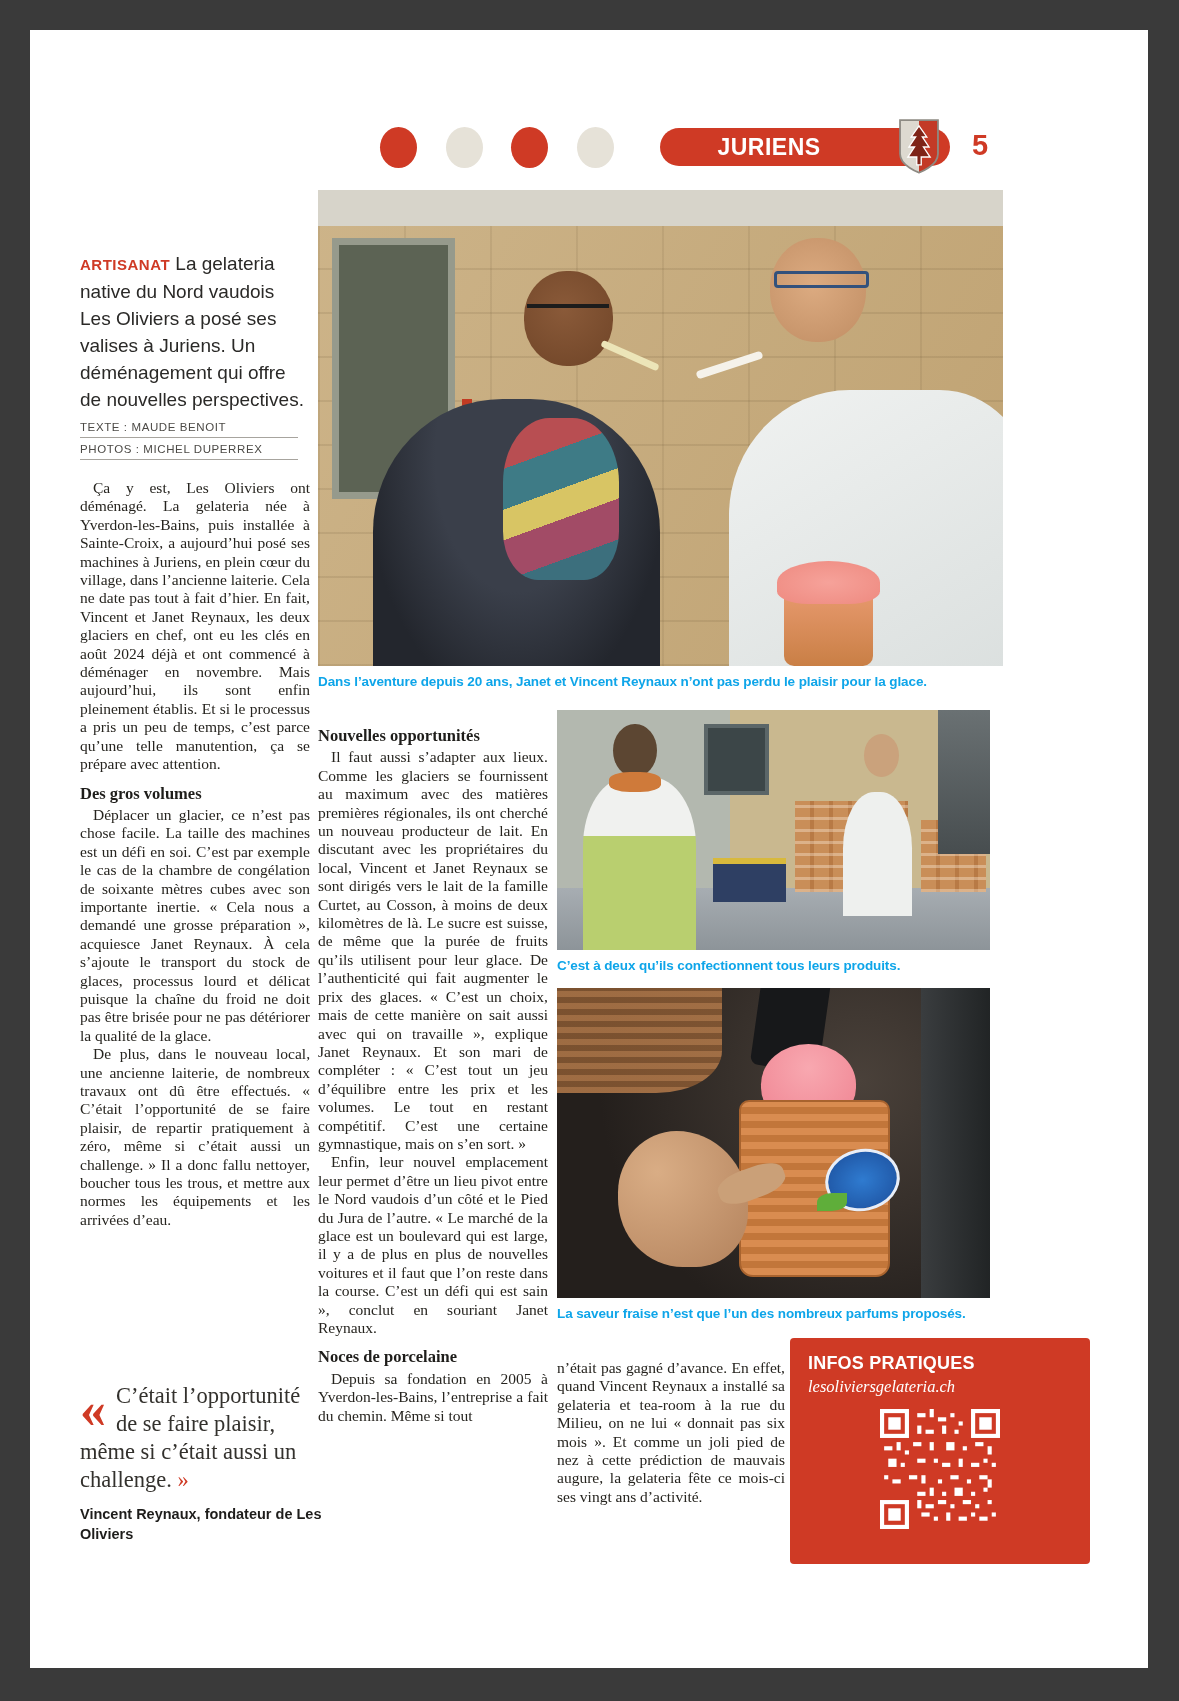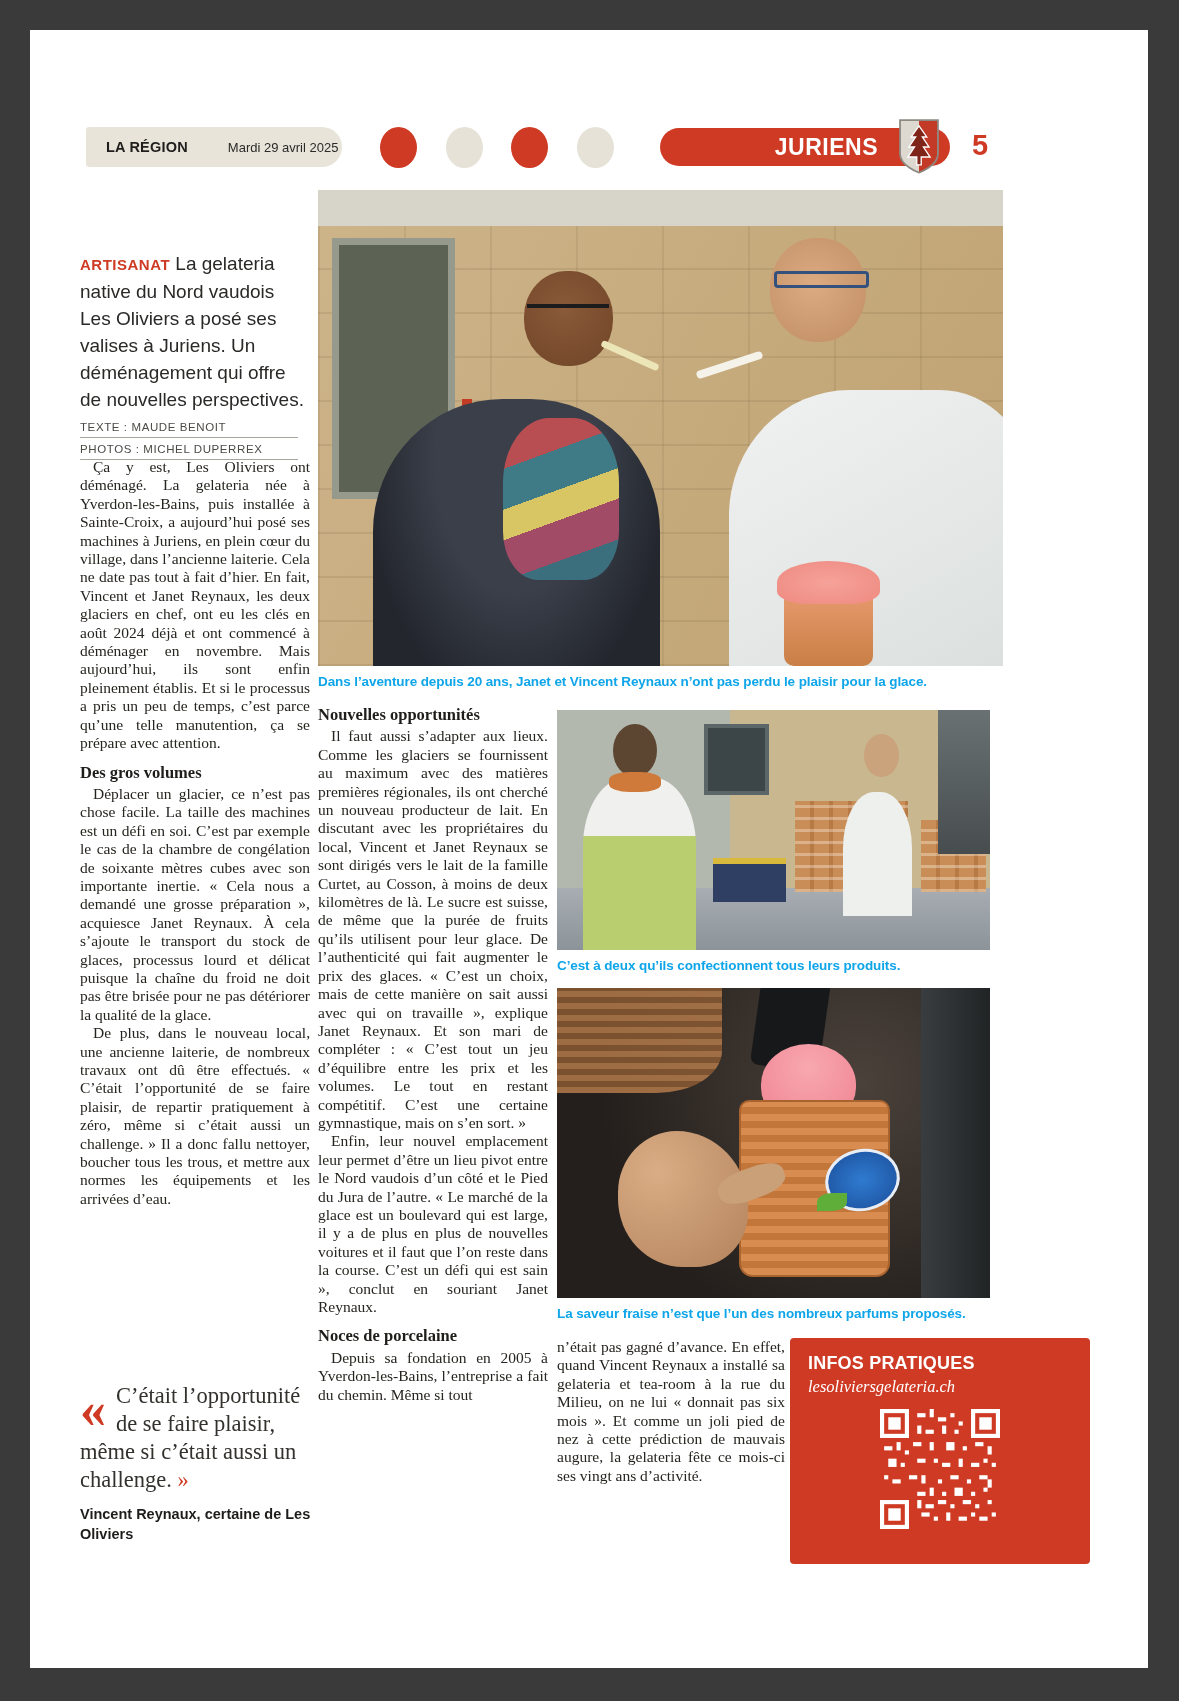--- a/index.html
+++ b/index.html
@@ -8,39 +8,39 @@
   .sheet{position:absolute;left:30px;top:30px;width:1118px;height:1638px;background:#ffffff;}
   .abs{position:absolute;}
 
   
   .masthead-pill{left:86px;top:127px;width:256px;height:40px;background:#e8e4da;
      border-radius:3px 20px 20px 3px;display:flex;align-items:center;gap:40px;padding-left:20px;box-sizing:border-box;}
   .brand{font-weight:bold;font-size:14.5px;color:#1f1e1c;letter-spacing:.2px;}
   .issue-date{font-size:13px;color:#2b2a28;}
   .dot{top:127px;width:37px;height:41px;border-radius:50%;}
   .section-banner{left:660px;top:128px;width:290px;height:38px;background:#cf3a25;border-radius:19px;
-     display:flex;align-items:center;justify-content:flex-end;padding-right:72px;box-sizing:border-box;}
+     display:flex;align-items:center;justify-content:center;padding-right:72px;box-sizing:border-box;}
   .section-label{color:#fff;font-weight:bold;font-size:23px;letter-spacing:.5px;}
   .crest{left:896px;top:118px;width:46px;height:58px;}
   .page-number{left:972px;top:129px;font-size:29px;font-weight:bold;color:#cf3a25;}
 
   
   .headline{left:78px;top:184px;width:430px;z-index:10;font-size:46px;font-weight:bold;
      letter-spacing:-1.2px;color:#21201e;font-family:"Liberation Sans",sans-serif;
      text-shadow:-4px -4px 0 #fff,0 -4px 0 #fff,4px -4px 0 #fff,-4px 0 0 #fff,4px 0 0 #fff,
                  -4px 4px 0 #fff,0 4px 0 #fff,4px 4px 0 #fff,-2px 6px 0 #fff,2px 6px 0 #fff;}
   .lead{left:80px;top:250px;width:230px;font-size:19px;line-height:27px;color:#2a2927;}
   .kicker{color:#cf3a25;font-weight:bold;font-size:15px;letter-spacing:.5px;}
   .credits{left:80px;top:416px;width:218px;}
   .credit-row{font-size:11.5px;letter-spacing:.6px;color:#4c4a46;padding:5px 0 4px;
      border-bottom:1px solid #a7a49e;}
 
   
   .body-text{font-family:"Liberation Serif",serif;font-size:15.5px;line-height:18.4px;
-     color:#26241f;text-align:justify;}
+     color:#26241f;text-align:justify;margin-top:21px;}
   .body-text p{margin:0;text-indent:13px;}
   .body-text p.noindent{text-indent:0;}
   .subhead{font-family:"Liberation Serif",serif;font-weight:bold;font-size:16.5px;
      margin:11px 0 3px;color:#1e1d1a;}
   .col1{left:80px;top:458px;width:230px;}
   .col2{left:318px;top:706px;width:230px;}
   .col2 .subhead:first-child{margin-top:0;}
   .col3{left:557px;top:1338px;width:228px;}
 
   
@@ -126,24 +126,20 @@
   .infobox-title{font-weight:bold;font-size:18px;letter-spacing:.2px;}
   .infobox-url{font-family:"Liberation Serif",serif;font-style:italic;font-size:16.5px;margin-top:3px;}
   .qr-wrap{display:flex;justify-content:center;margin-top:12px;}
 </style>
 </head>
 <body>
 
 <div class="canvas">
   <div class="sheet"></div>
 
-  <div class="abs masthead-pill">
-    <span class="brand">LA RÉGION</span>
-    <span class="issue-date">Mardi 29 avril 2025</span>
-  </div>
   <div class="abs dot" style="left: 380px; background: rgb(207, 58, 37);"></div>
   <div class="abs dot" style="left: 446px; background: rgb(230, 226, 216);"></div>
   <div class="abs dot" style="left: 511px; background: rgb(207, 58, 37);"></div>
   <div class="abs dot" style="left: 577px; background: rgb(230, 226, 216);"></div>
   <div class="abs section-banner">
     <span class="section-label">JURIENS</span>
   </div>
   <svg class="abs crest" viewBox="0 0 40 52">
     <path d="M3 2 h34 v30 c0 11 -17 17 -17 17 s-17 -6 -17 -17 z" fill="#ddd9d0"></path>
     <path d="M20 2 h17 v30 c0 11 -17 17 -17 17 z" fill="#c33a27"></path>
@@ -181,21 +177,21 @@
   <div class="abs body-text col1">
     <p>Ça y est, Les Oliviers ont déménagé. La gelateria née à Yverdon-les-Bains, puis installée à Sainte-Croix, a aujourd’hui posé ses machines à Juriens, en plein cœur du village, dans l’ancienne laiterie. Cela ne date pas tout à fait d’hier. En fait, Vincent et Janet Reynaux, les deux glaciers en chef, ont eu les clés en août 2024 déjà et ont commencé à déménager en novembre. Mais aujourd’hui, ils sont enfin pleinement établis. Et si le processus a pris un peu de temps, c’est parce qu’une telle manutention, ça se prépare avec attention.</p>
     <h3 class="subhead">Des gros volumes</h3>
     <p>Déplacer un glacier, ce n’est pas chose facile. La taille des machines est un défi en soi. C’est par exemple le cas de la chambre de congélation de soixante mètres cubes avec son importante inertie. « Cela nous a demandé une grosse préparation », acquiesce Janet Reynaux. À cela s’ajoute le transport du stock de glaces, processus lourd et délicat puisque la chaîne du froid ne doit pas être brisée pour ne pas détériorer la qualité de la glace.</p>
     <p>De plus, dans le nouveau local, une ancienne laiterie, de nombreux travaux ont dû être effectués. « C’était l’opportunité de se faire plaisir, de repartir pratiquement à zéro, même si c’était aussi un challenge. » Il a donc fallu nettoyer, boucher tous les trous, et mettre aux normes les équipements et les arrivées d’eau.</p>
   </div>
 
   <div class="abs quote">
     <span class="quote-mark">«</span>
     <span class="quote-text"><span>C’était l’opportunité de se faire plaisir, même si c’était aussi un challenge. </span><span class="quote-close">»</span></span>
-    <div class="quote-attr">Vincent Reynaux, certaine de Les Oliviers</div>
+    <div class="quote-attr">Vincent Reynaux, fondateur de Les Oliviers</div>
   </div>
 
   <div class="abs body-text col2">
     <h3 class="subhead">Nouvelles opportunités</h3>
     <p>Il faut aussi s’adapter aux lieux. Comme les glaciers se fournissent au maximum avec des matières premières régionales, ils ont cherché un nouveau producteur de lait. En discutant avec les propriétaires du local, Vincent et Janet Reynaux se sont dirigés vers le lait de la famille Curtet, au Cosson, à moins de deux kilomètres de là. Le sucre est suisse, de même que la purée de fruits qu’ils utilisent pour leur glace. De l’authenticité qui fait augmenter le prix des glaces. « C’est un choix, mais de cette manière on sait aussi avec qui on travaille », explique Janet Reynaux. Et son mari de compléter : « C’est tout un jeu d’équilibre entre les prix et les volumes. Le tout en restant compétitif. C’est une certaine gymnastique, mais on s’en sort. »</p>
     <p>Enfin, leur nouvel emplacement leur permet d’être un lieu pivot entre le Nord vaudois d’un côté et le Pied du Jura de l’autre. « Le marché de la glace est un boulevard qui est large, il y a de plus en plus de nouvelles voitures et il faut que l’on reste dans la course. C’est un défi qui est sain », conclut en souriant Janet Reynaux.</p>
     <h3 class="subhead">Noces de porcelaine</h3>
     <p>Depuis sa fondation en 2005 à Yverdon-les-Bains, l’entreprise a fait du chemin. Même si tout</p>
   </div>
 

